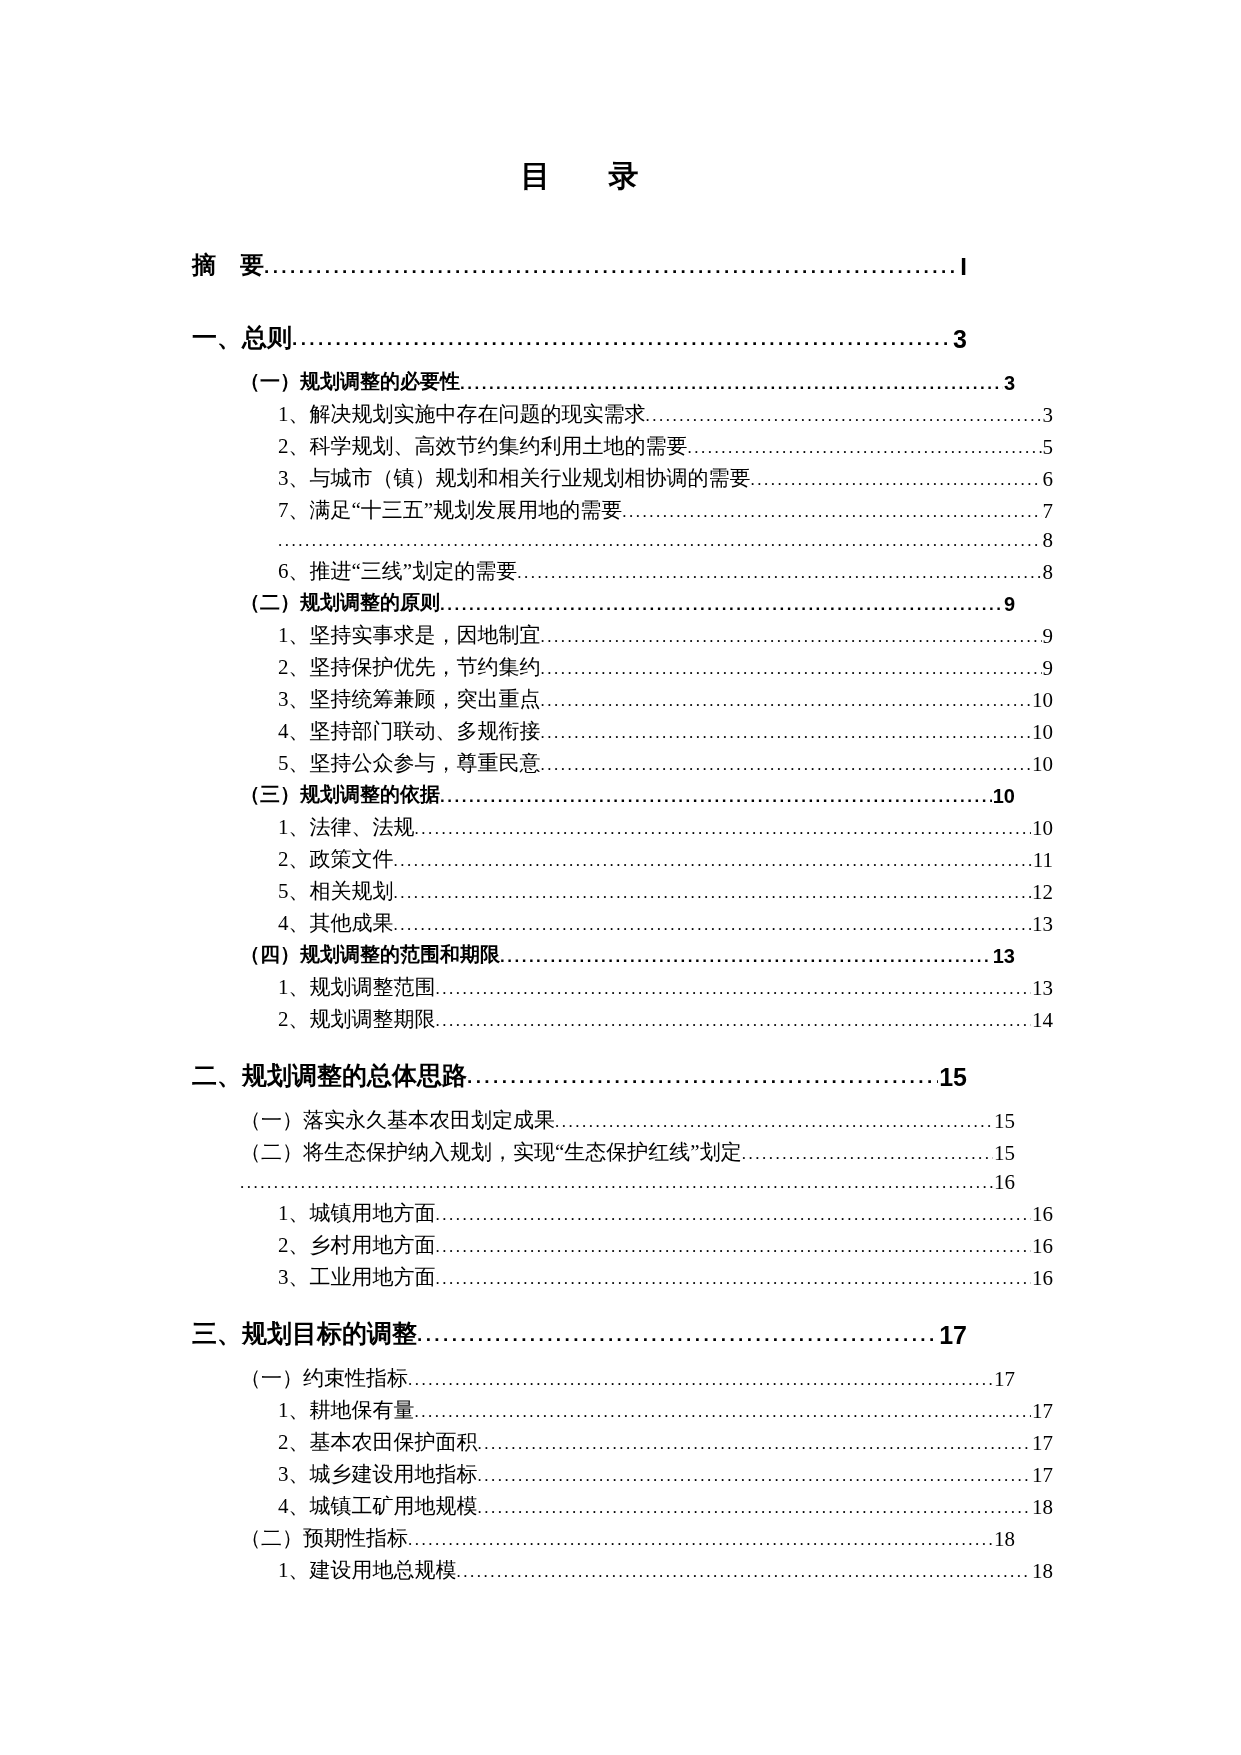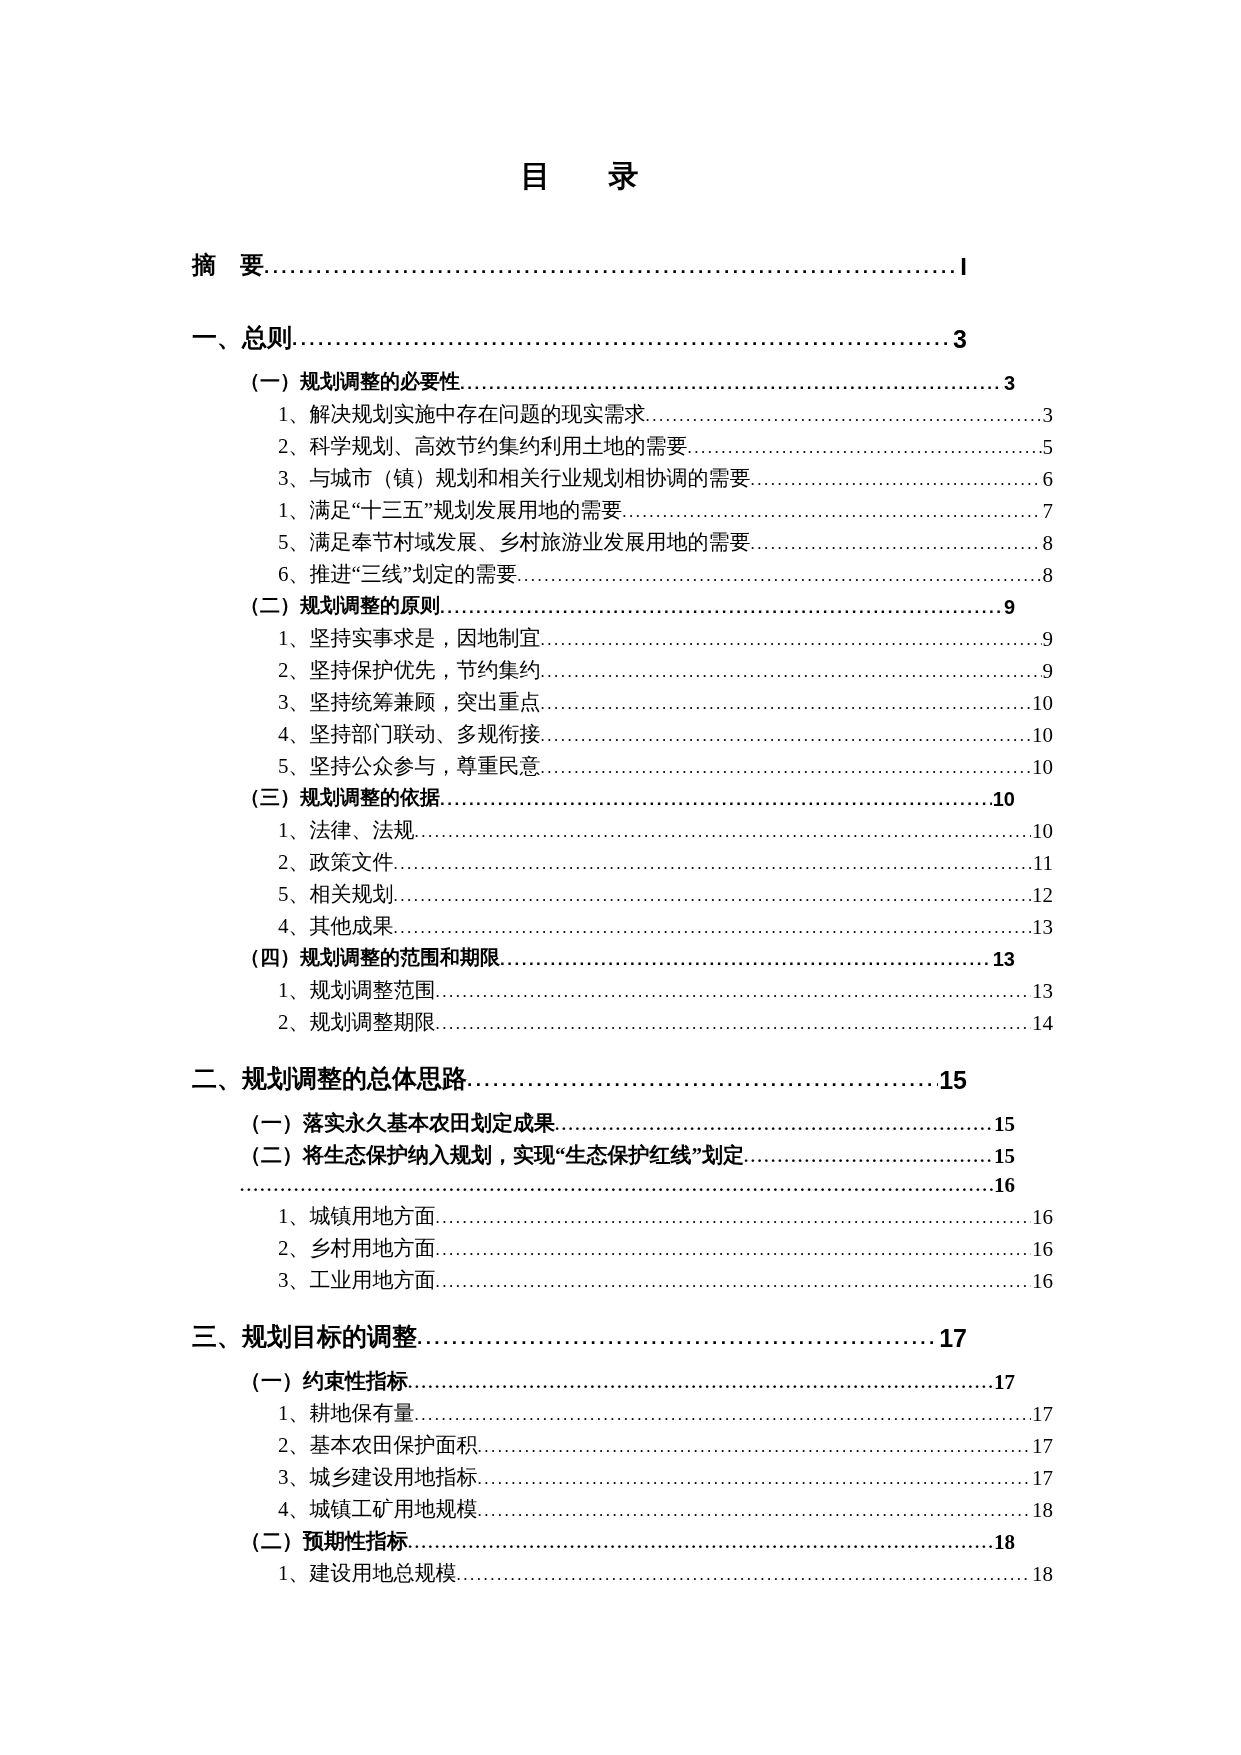--- a/index.html
+++ b/index.html
@@ -99,21 +99,21 @@
     font-weight: bold;
     font-size: 20px;
     margin: 0 0 5px 0;
     padding-left: 48px;
   }
   .lvl-2 .toc-dots::after { font-size: 17px; letter-spacing: 2.5px; }
 
   
   .lvl-2s {
     font-family: "Liberation Serif", "DejaVu Serif", serif;
-    font-weight: bold;
+    font-weight: normal;
     font-size: 21px;
     margin: 0 0 4px 0;
     padding-left: 48px;
   }
   .lvl-2s .toc-dots::after { font-size: 17px; letter-spacing: 2.5px; }
 
   
   .lvl-3 {
     font-family: "Liberation Serif", "DejaVu Serif", serif;
     font-weight: normal;
@@ -156,26 +156,25 @@
           <span class="toc-label">2、科学规划、高效节约集约利用土地的需要</span>
           <span class="toc-dots"></span>
           <span class="toc-page">5</span>
         </div>
         <div class="toc-entry lvl-3">
           <span class="toc-label">3、与城市（镇）规划和相关行业规划相协调的需要</span>
           <span class="toc-dots"></span>
           <span class="toc-page">6</span>
         </div>
         <div class="toc-entry lvl-3">
-          <span class="toc-label">1、满足“十三五”规划发展用地的需要</span>
+          <span class="toc-label">7、满足“十三五”规划发展用地的需要</span>
           <span class="toc-dots"></span>
           <span class="toc-page">7</span>
         </div>
         <div class="toc-entry lvl-3">
-          <span class="toc-label">5、满足奉节村域发展、乡村旅游业发展用地的需要</span>
           <span class="toc-dots"></span>
           <span class="toc-page">8</span>
         </div>
         <div class="toc-entry lvl-3">
           <span class="toc-label">6、推进“三线”划定的需要</span>
           <span class="toc-dots"></span>
           <span class="toc-page">8</span>
         </div>
         <div class="toc-entry lvl-2">
           <span class="toc-label">（二）规划调整的原则</span>

